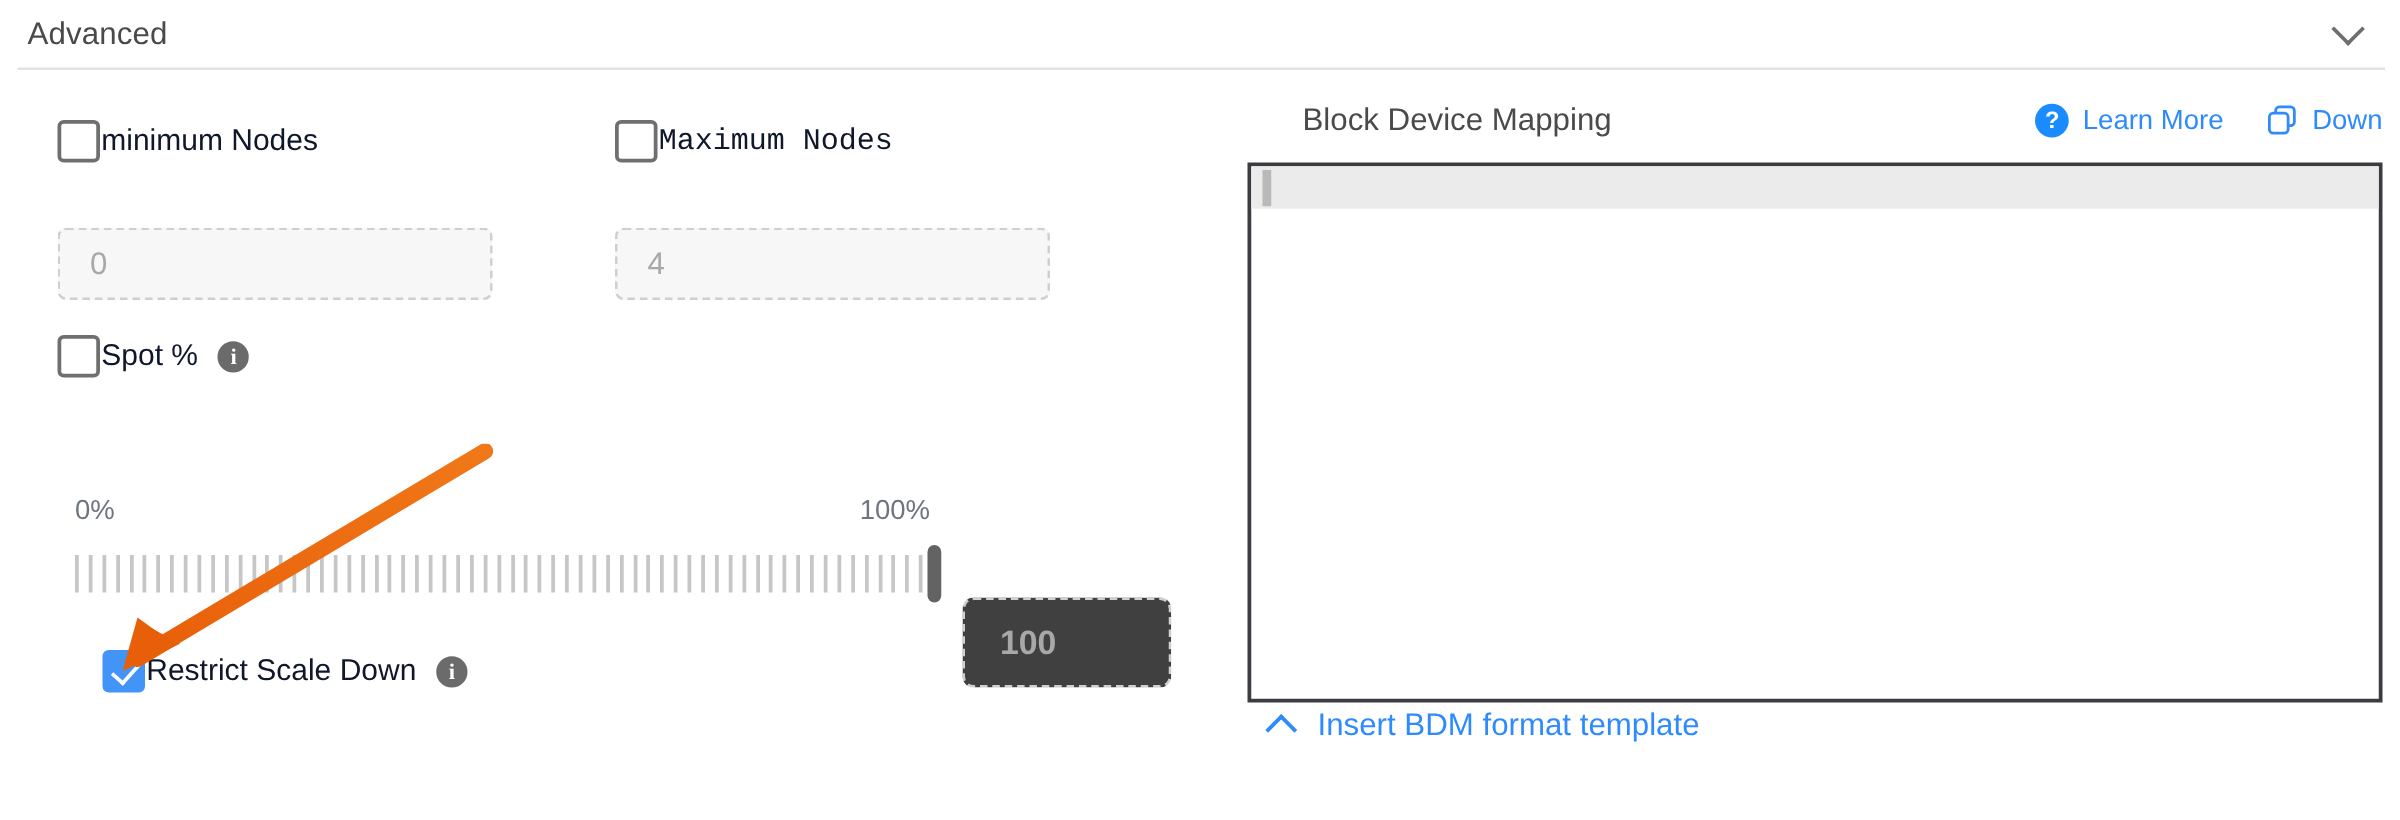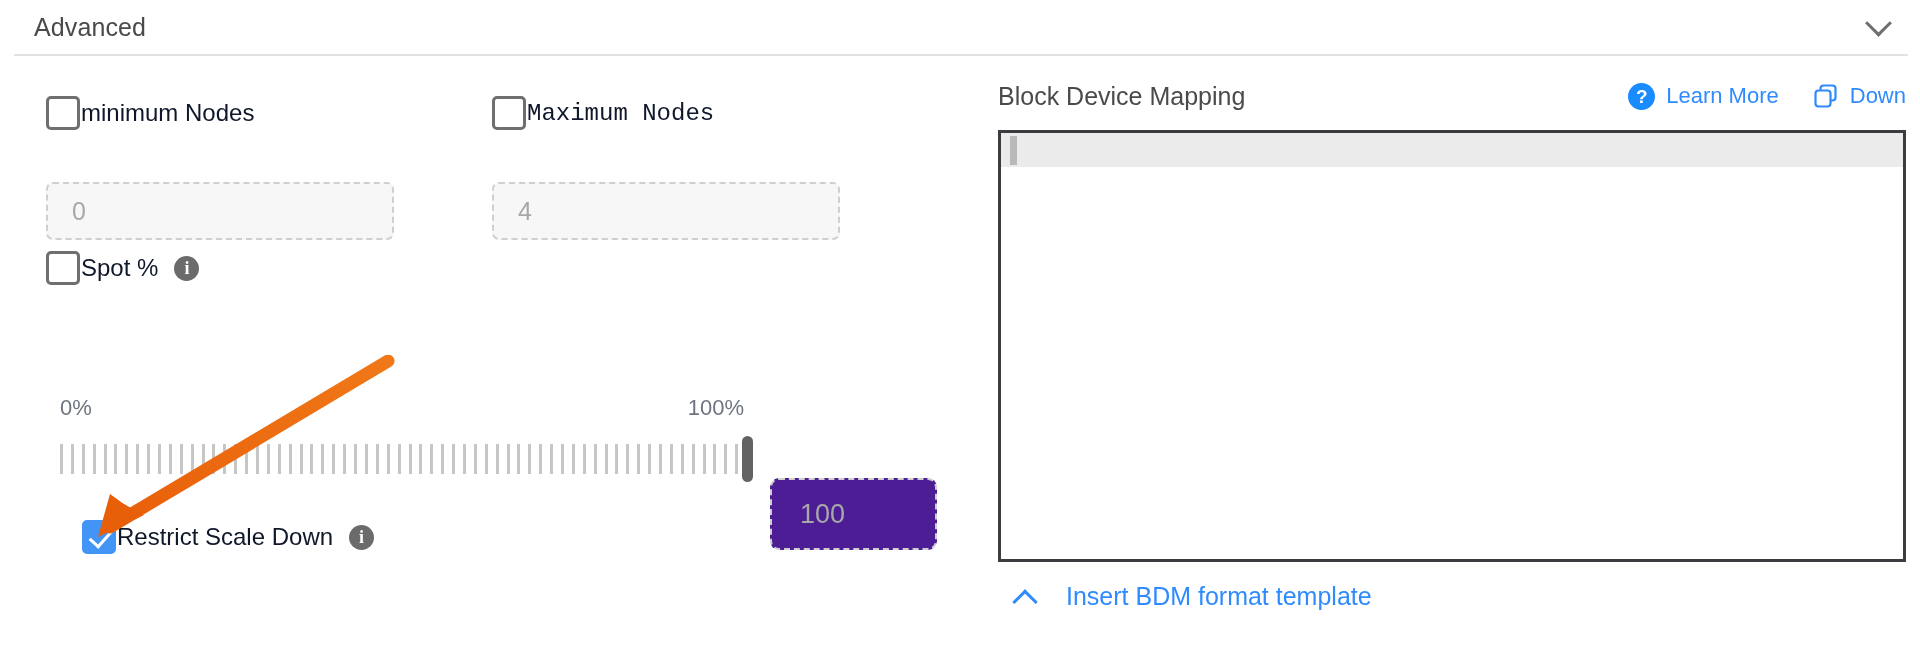--- a/index.html
+++ b/index.html
@@ -14,21 +14,21 @@
   .page { position: relative; width: 1920px; height: 656px; background:#fff; }
 
   
   .section-header {
     position: absolute;
     left: 0; top: 0;
     width: 1920px; height: 55px;
     display: flex;
     align-items: center;
     justify-content: space-between;
-    padding: 0 22px 0 34px;
+    padding: 0 22px 0 22px;
   }
   .section-title {
     font-size: 25px;
     color: #4a4a4a;
     font-weight: 400;
     letter-spacing: 0.1px;
   }
   .chevron-down-btn {
     width: 40px; height: 40px;
     display: flex; align-items: center; justify-content: center;
@@ -148,39 +148,41 @@
     background: #636363;
     border-radius: 6px;
     cursor: grab;
   }
   .slider-value-box {
     position: absolute;
     left: 770px; top: 408px;
     width: 167px; height: 72px;
     border: 2px dashed #cfcfcf;
     border-radius: 9px;
-    background: #4c1d95;
+    background: #404040;
     display: flex;
     align-items: center;
     padding-left: 28px;
     font-size: 27px;
     color: #a8a8a8;
+    font-weight: bold;
   }
 
   
   .right-col {
     position: absolute;
     left: 998px; top: 70px;
     width: 908px;
   }
   .bdm-header {
     position: relative;
     height: 52px;
     display: flex;
     align-items: center;
+    margin-left: 44px;
   }
   .bdm-title {
     font-size: 25px;
     color: #4a4a4a;
   }
   .bdm-actions {
     position: absolute;
     right: 0; top: 0;
     height: 52px;
     display: flex;
@@ -229,24 +231,24 @@
     background: #ebebeb;
   }
   .editor-caret {
     position: absolute;
     left: 9px; top: 3px;
     width: 7px; height: 29px;
     background: #b9b9b9;
   }
 
   .bdm-footer {
-    margin-top: 20px;
-    display: flex;
-    align-items: flex-end;
-    gap: 32px;
+    margin-top: 4px;
+    display: flex;
+    align-items: center;
+    gap: 20px;
     padding-left: 18px;
   }
   .chev-up {
     width: 18px; height: 18px;
     border-left: 3.5px solid #2f8bfd;
     border-top: 3.5px solid #2f8bfd;
     transform: rotate(45deg);
     margin-top: 7px;
     flex: none;
   }
@@ -286,21 +288,21 @@
     </div>
 
     <div class="chk-row" style="left:492px; top:26px;font-family:Liberation Mono, monospace;">
       <span class="checkbox"></span>
       <span class="chk-label">Maximum Nodes</span>
     </div>
 
     <div class="num-input" style="left:46px; top:112px; width:348px;">0</div>
     <div class="num-input" style="left:492px; top:112px; width:348px;">4</div>
 
-    <div class="chk-row" style="left:46px; top:181px;">
+    <div class="chk-row" style="left:46px; top:198px;">
       <span class="checkbox"></span>
       <span class="chk-label">Spot %</span>
       <span class="info-icon">i</span>
     </div>
 
     <div class="slider-wrap">
       <div class="slider-minmax">
         <span class="slider-min">0%</span>
         <span class="slider-max">100%</span>
       </div>

